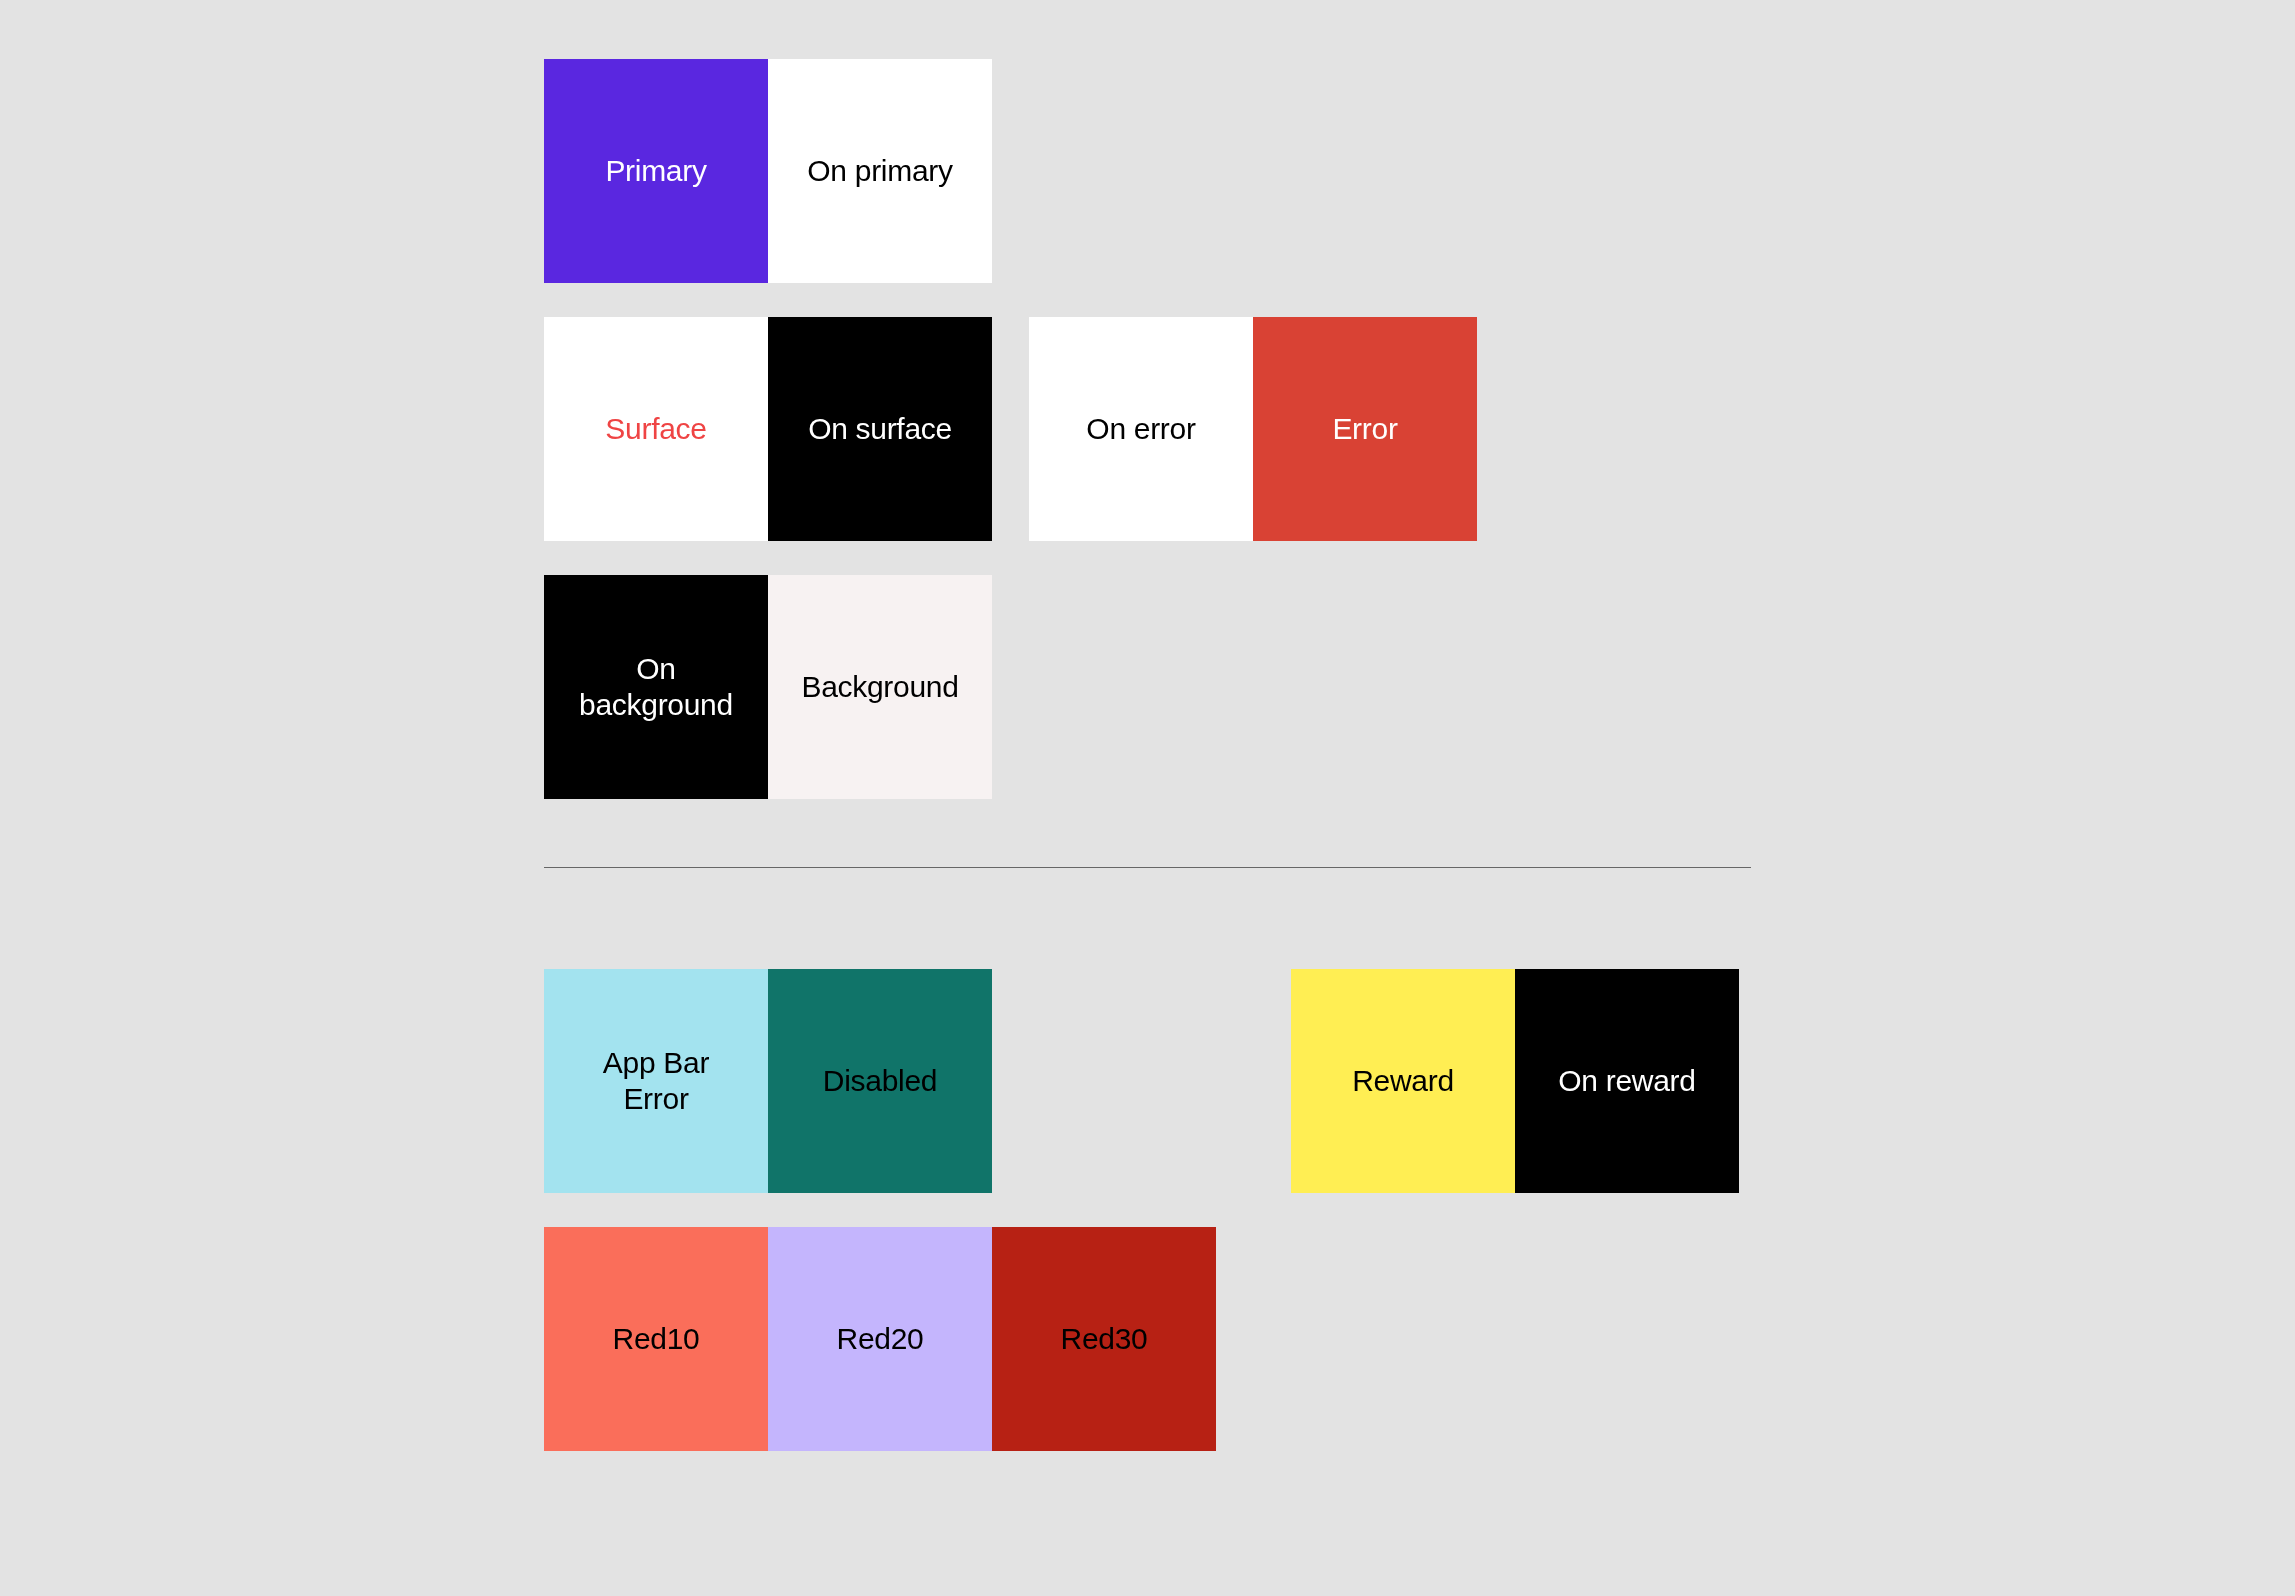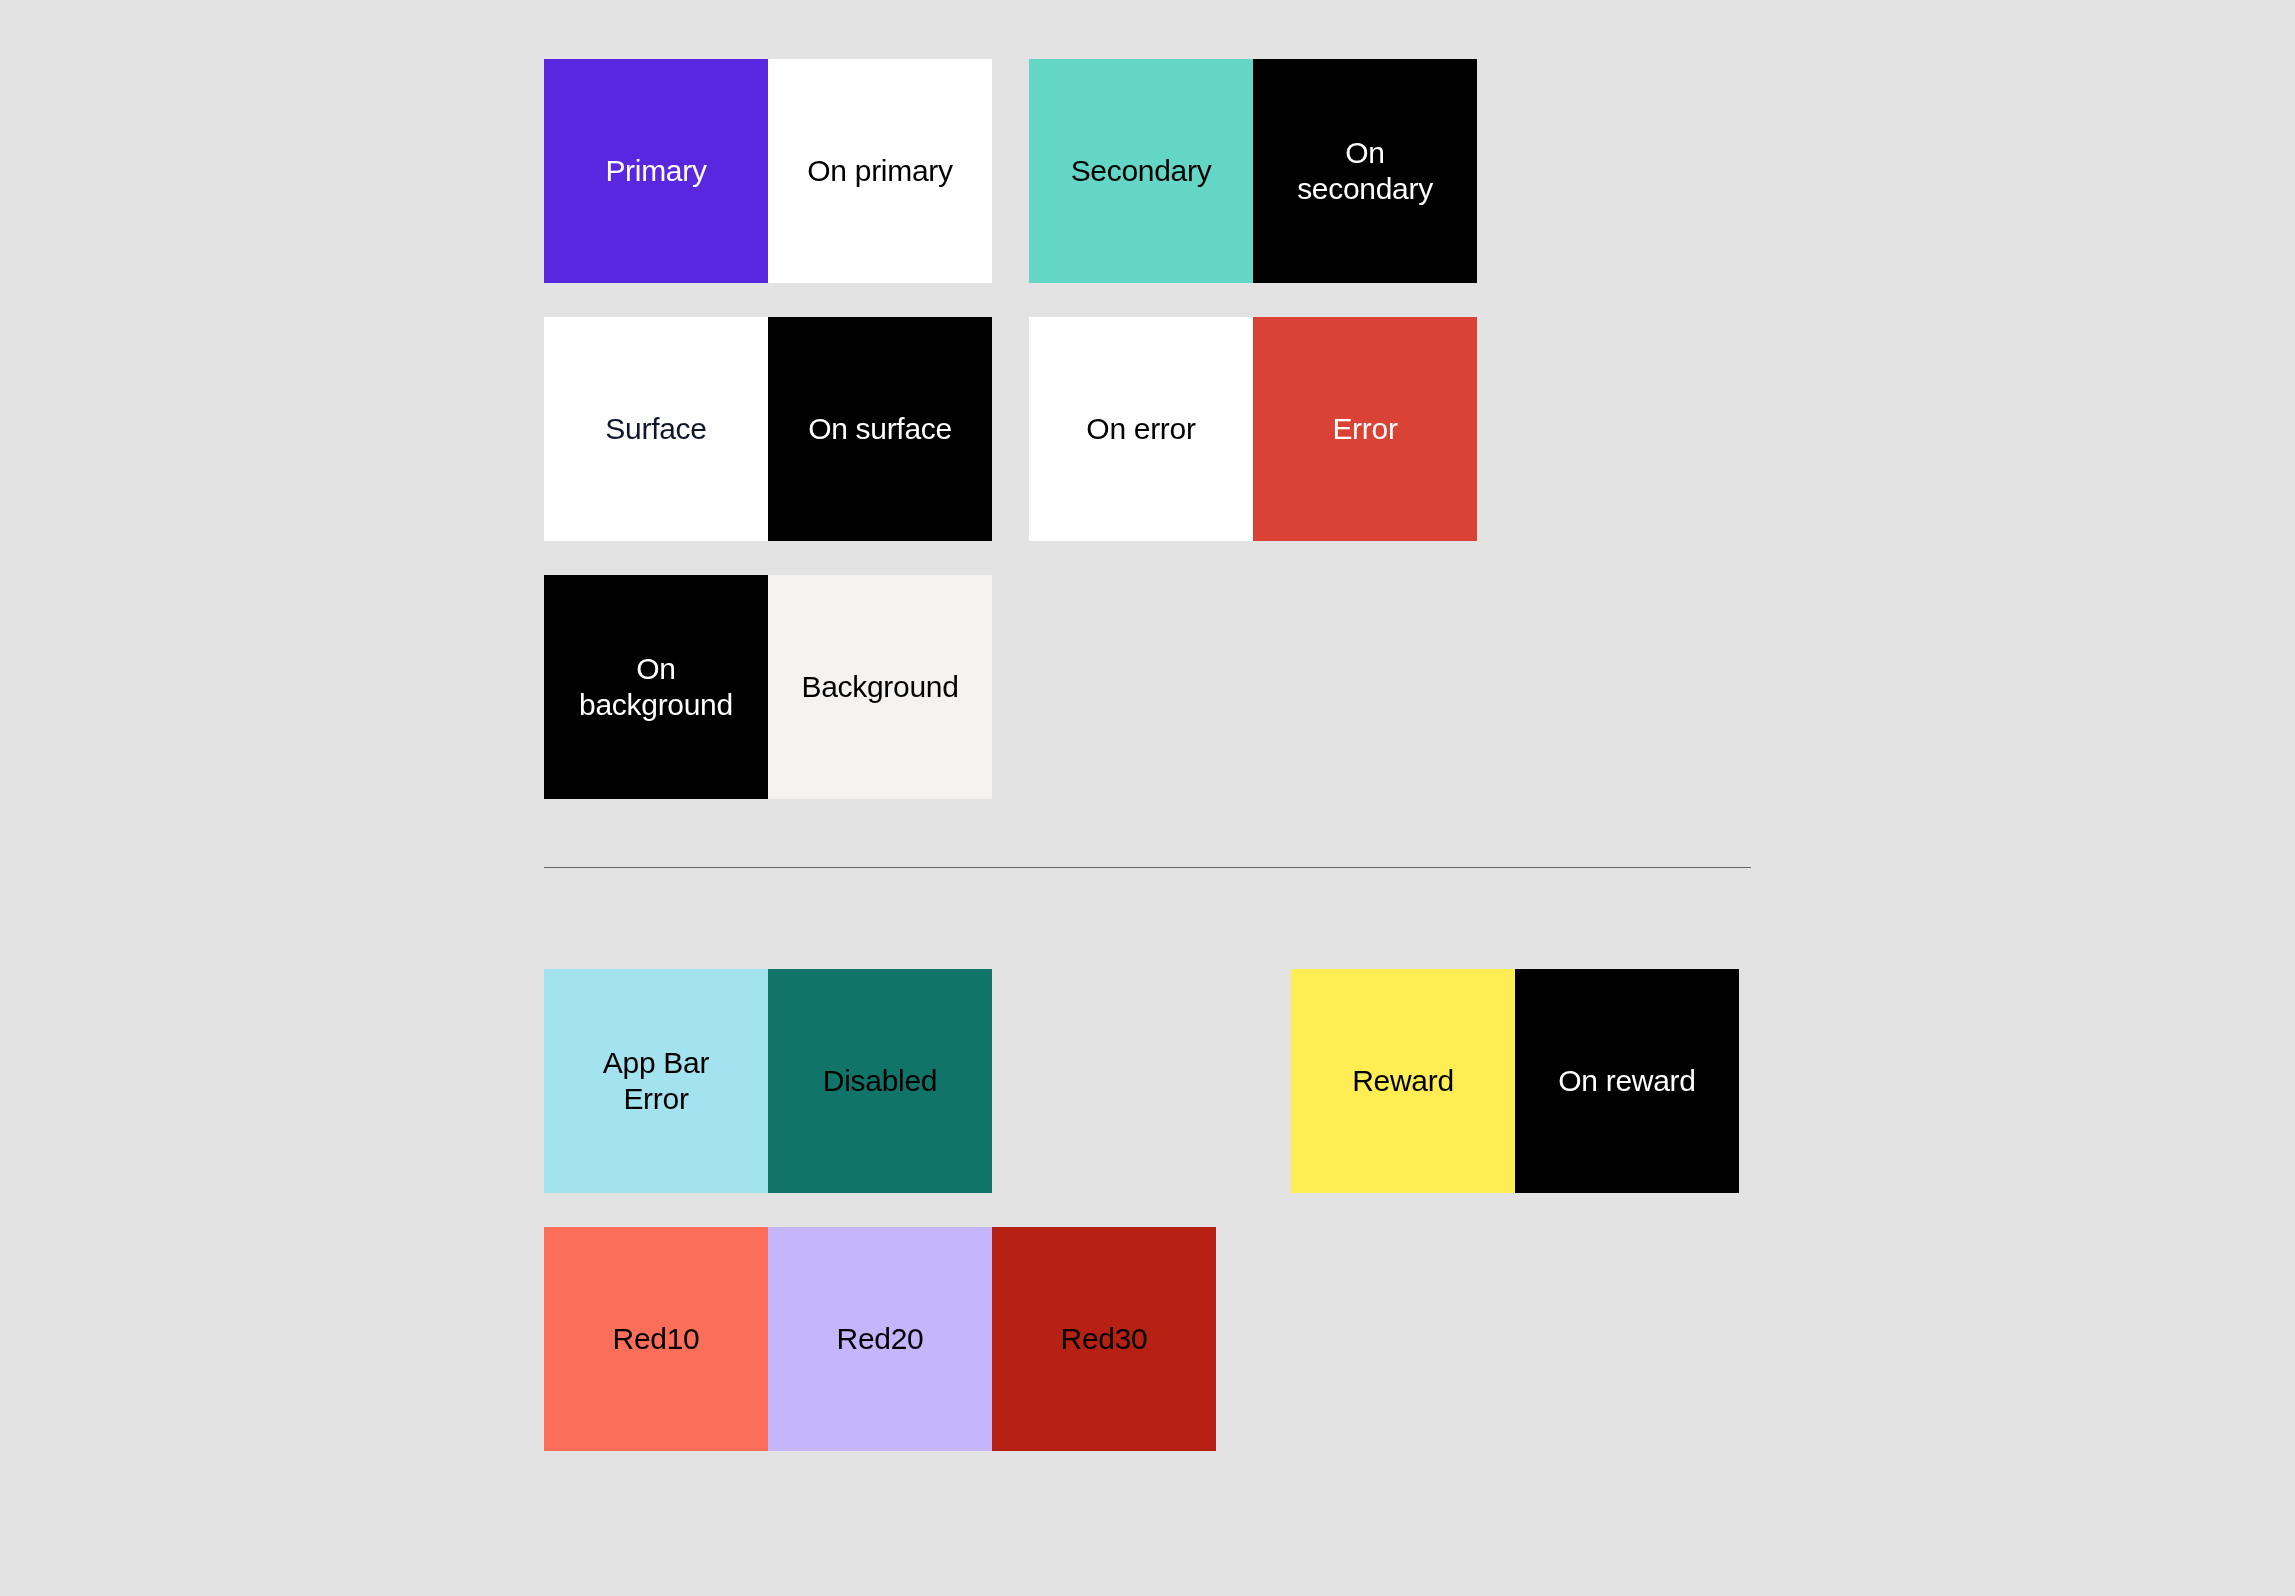--- a/index.html
+++ b/index.html
@@ -48,29 +48,25 @@
 </head>
 <body>
 
 <div class="container">
 
   <div class="row">
     <div class="pair">
       <div class="swatch" style="background:#5a27e0;color:#ffffff;">Primary</div>
       <div class="swatch" style="background:#ffffff;color:#000000;">On primary</div>
     </div>
-    <div class="pair">
-      <div class="swatch" style="background:#63d6c6;color:#000000;">Secondary</div>
-      <div class="swatch" style="background:#000000;color:#ffffff;">On secondary</div>
-    </div>
   </div>
 
   <div class="row">
     <div class="pair">
-      <div class="swatch" style="background:#ffffff;color:#0f172a;">Surface</div>
+      <div class="swatch" style="background:#ffffff;color:#ef4444;">Surface</div>
       <div class="swatch" style="background:#000000;color:#ffffff;">On surface</div>
     </div>
     <div class="pair">
       <div class="swatch" style="background:#ffffff;color:#000000;">On error</div>
       <div class="swatch" style="background:#d94234;color:#ffffff;">Error</div>
     </div>
   </div>
 
   <div class="row">
     <div class="pair">

